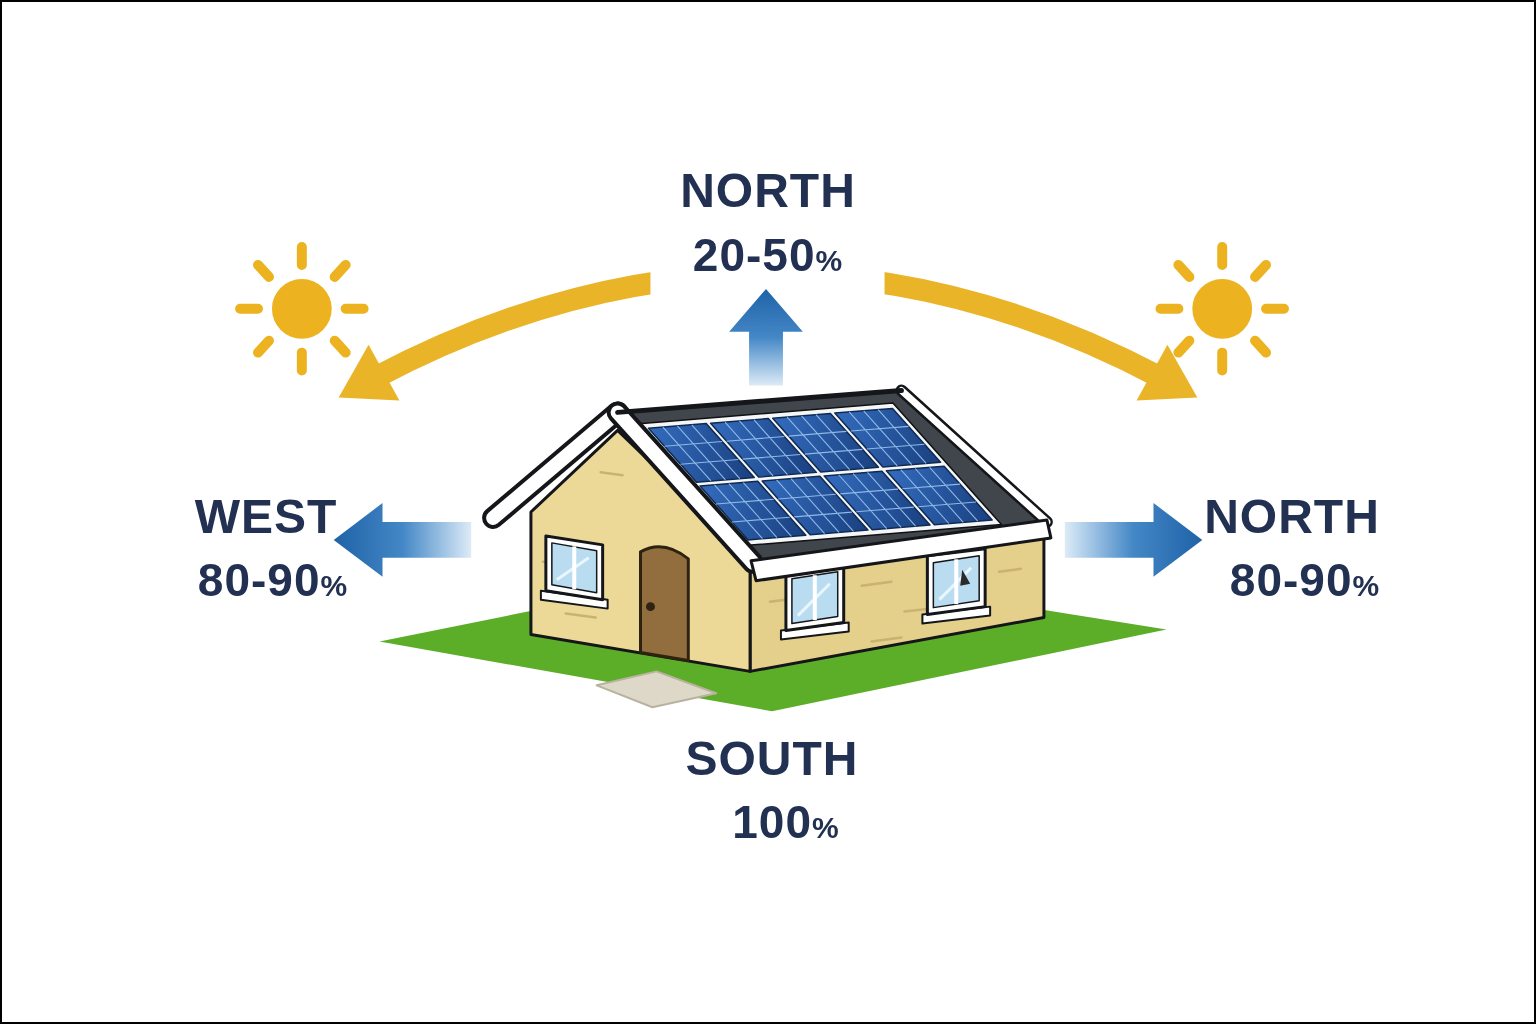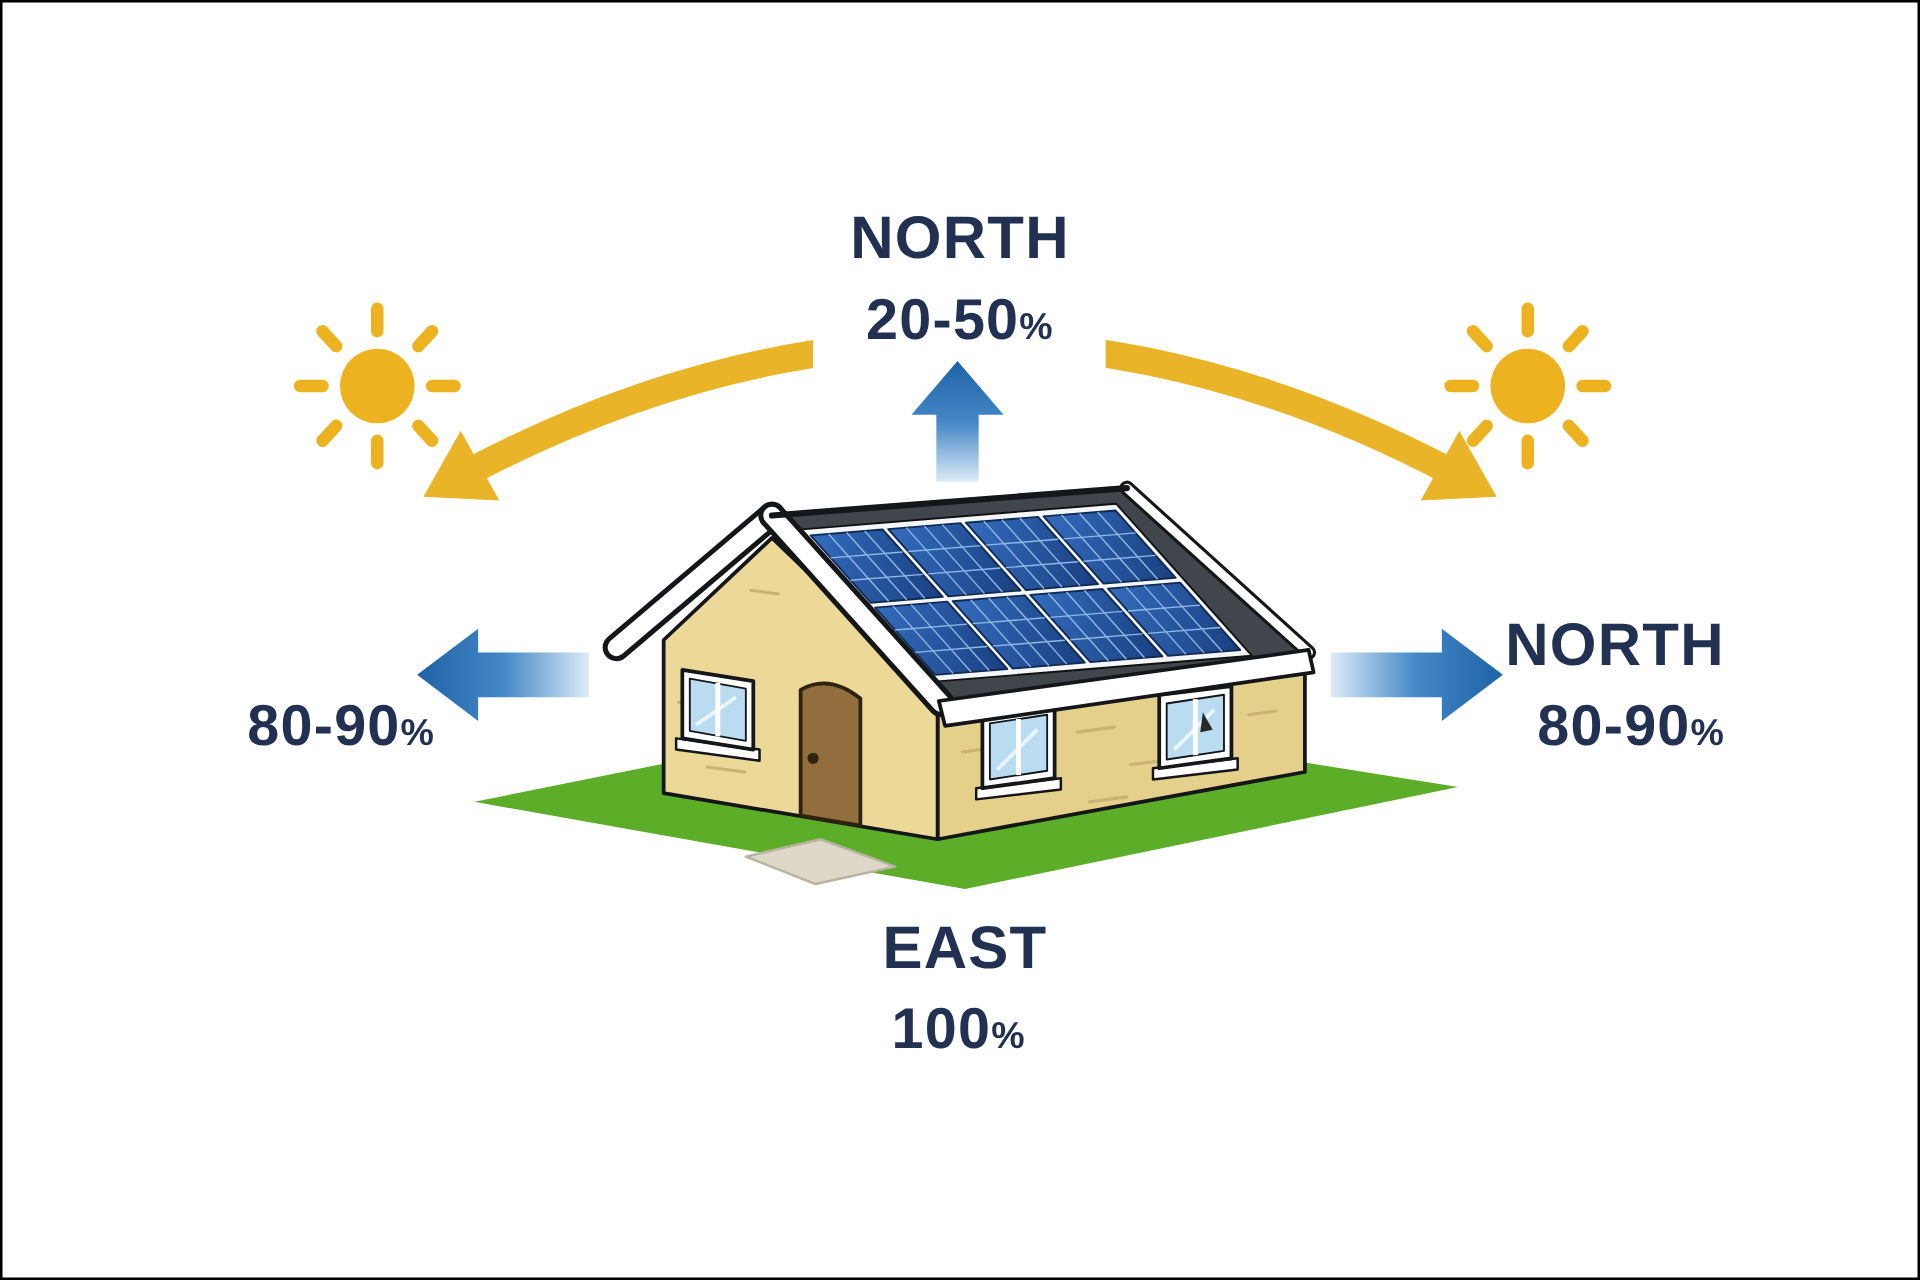--- a/index.html
+++ b/index.html
@@ -138,27 +138,28 @@
         <path d="M617 412 L902 390" stroke="#14161a" stroke-width="5" stroke-linecap="round"></path>
       </g>
     </g>
   </svg>
 
   <div class="lbl" style="left:766px;top:163px">NORTH</div>
   <div class="val" style="left:766px;top:228px">
     <span>20-50</span><span class="unit">%</span>
   </div>
 
+  <div class="lbl" style="left:264px;top:489px">WEST</div>
   <div class="val" style="left:271px;top:553px">
     <span>80-90</span><span class="unit">%</span>
   </div>
 
   <div class="lbl" style="left:1290px;top:489px">NORTH</div>
   <div class="val" style="left:1303px;top:553px">
     <span>80-90</span><span class="unit">%</span>
   </div>
 
-  <div class="lbl" style="left:770px;top:731px">EAST</div>
-  <div class="val" style="left:765px;top:795px">
+  <div class="lbl" style="left:770px;top:731px">SOUTH</div>
+  <div class="val" style="left:784px;top:795px">
     <span>100</span><span class="unit">%</span>
   </div>
 
 </div>
 
 </body></html>

